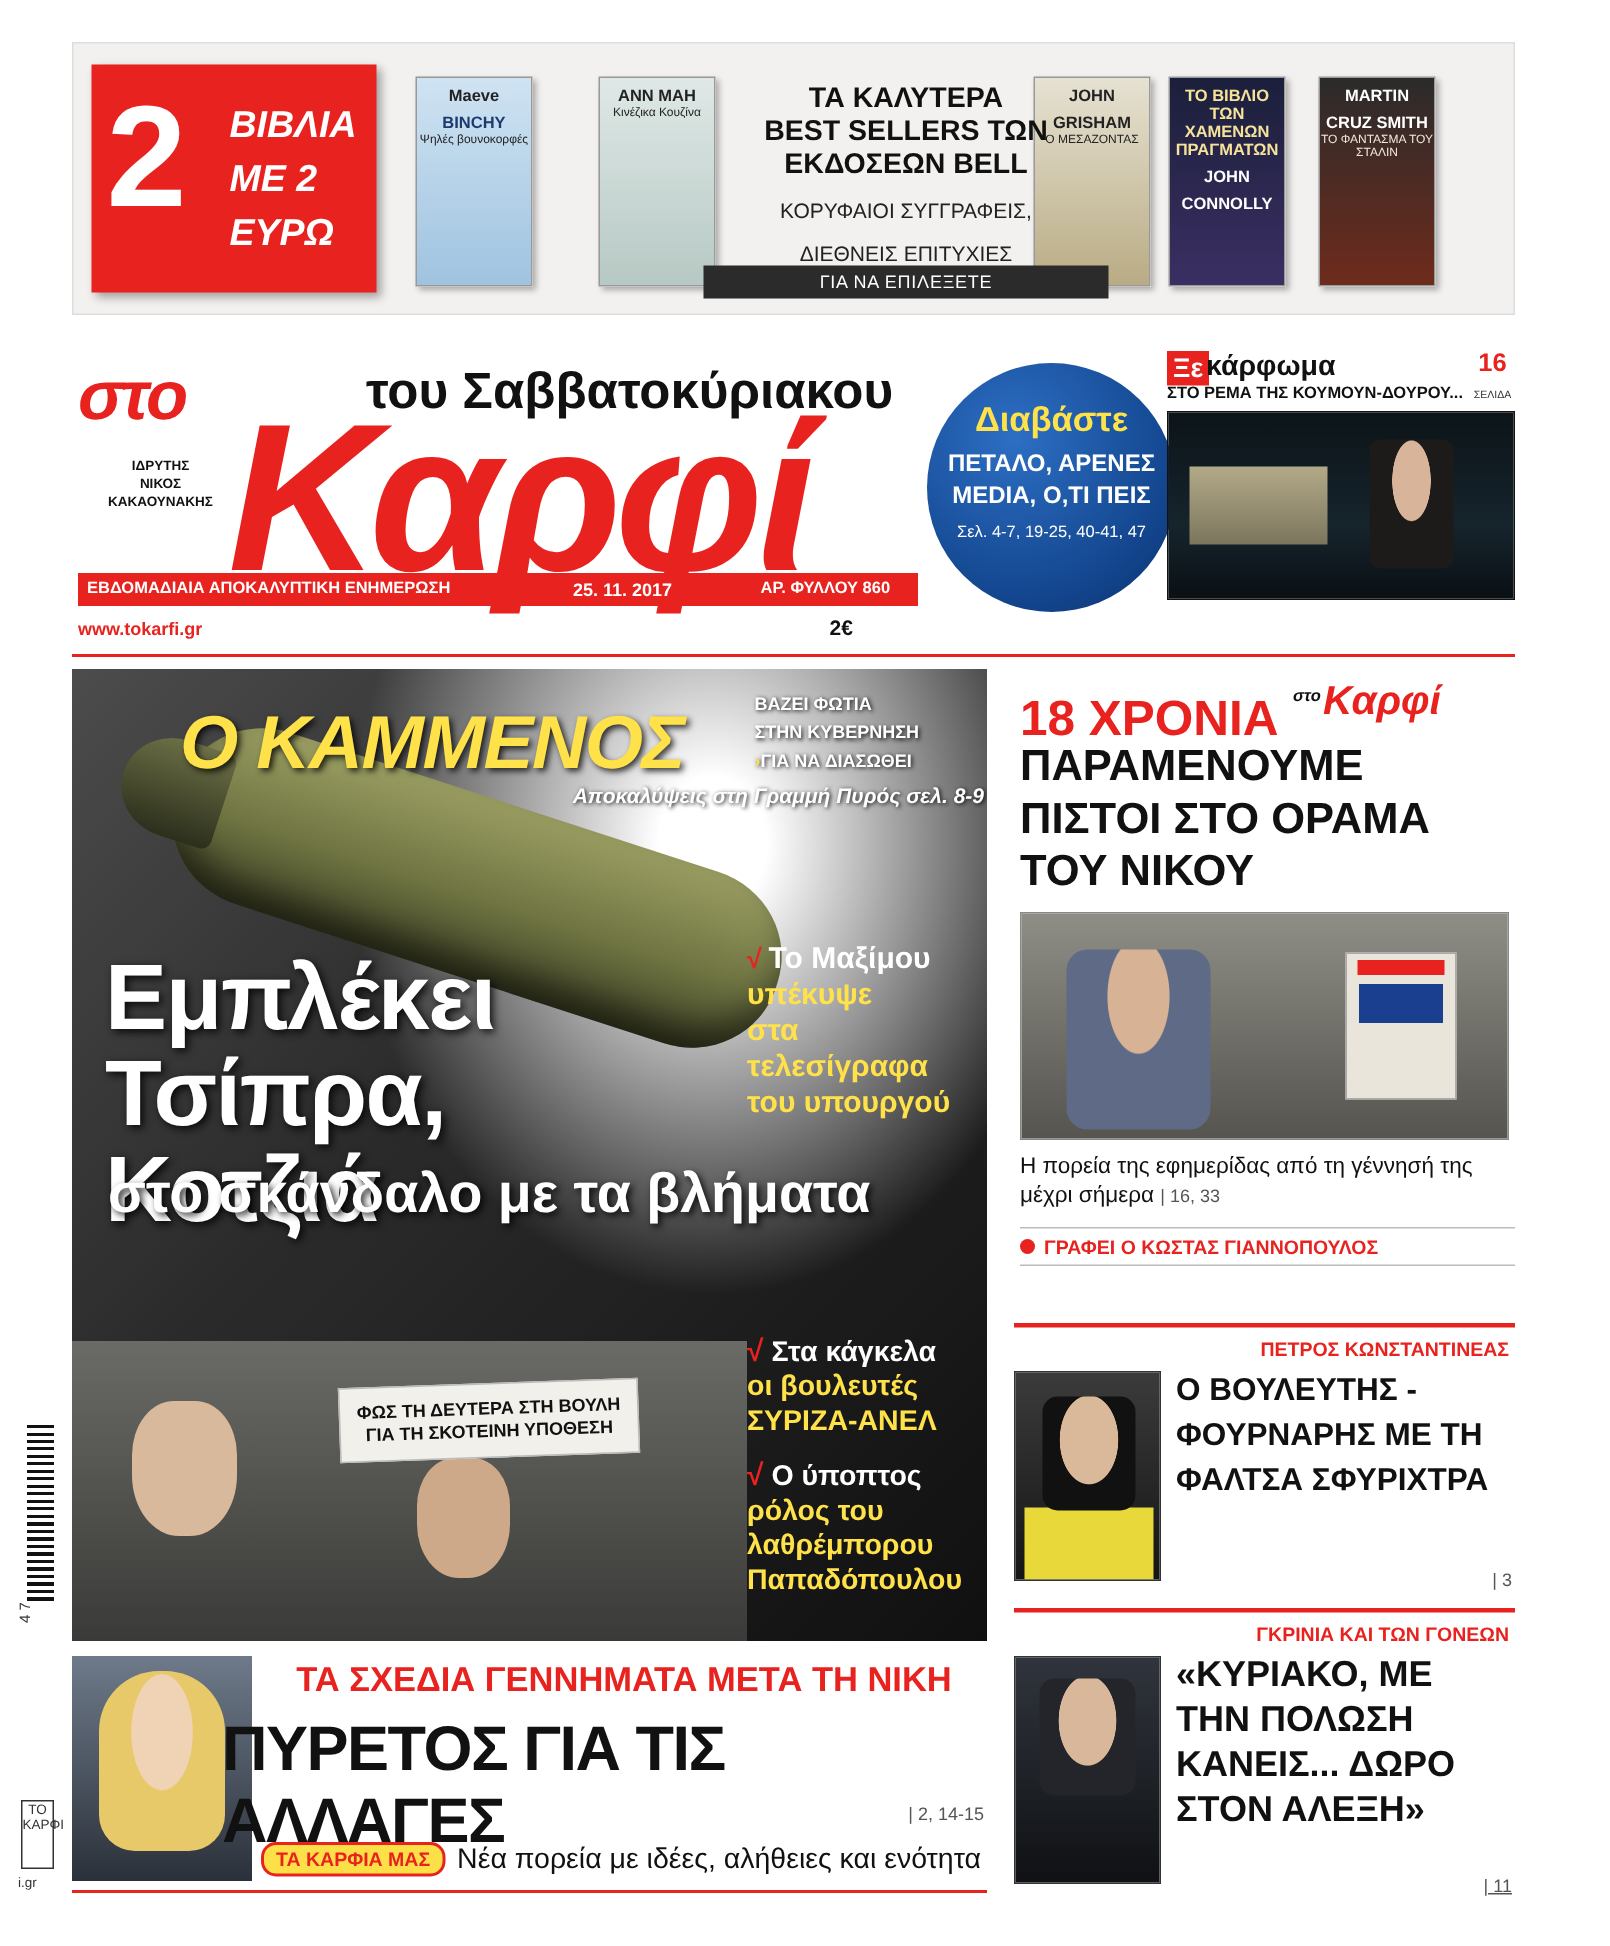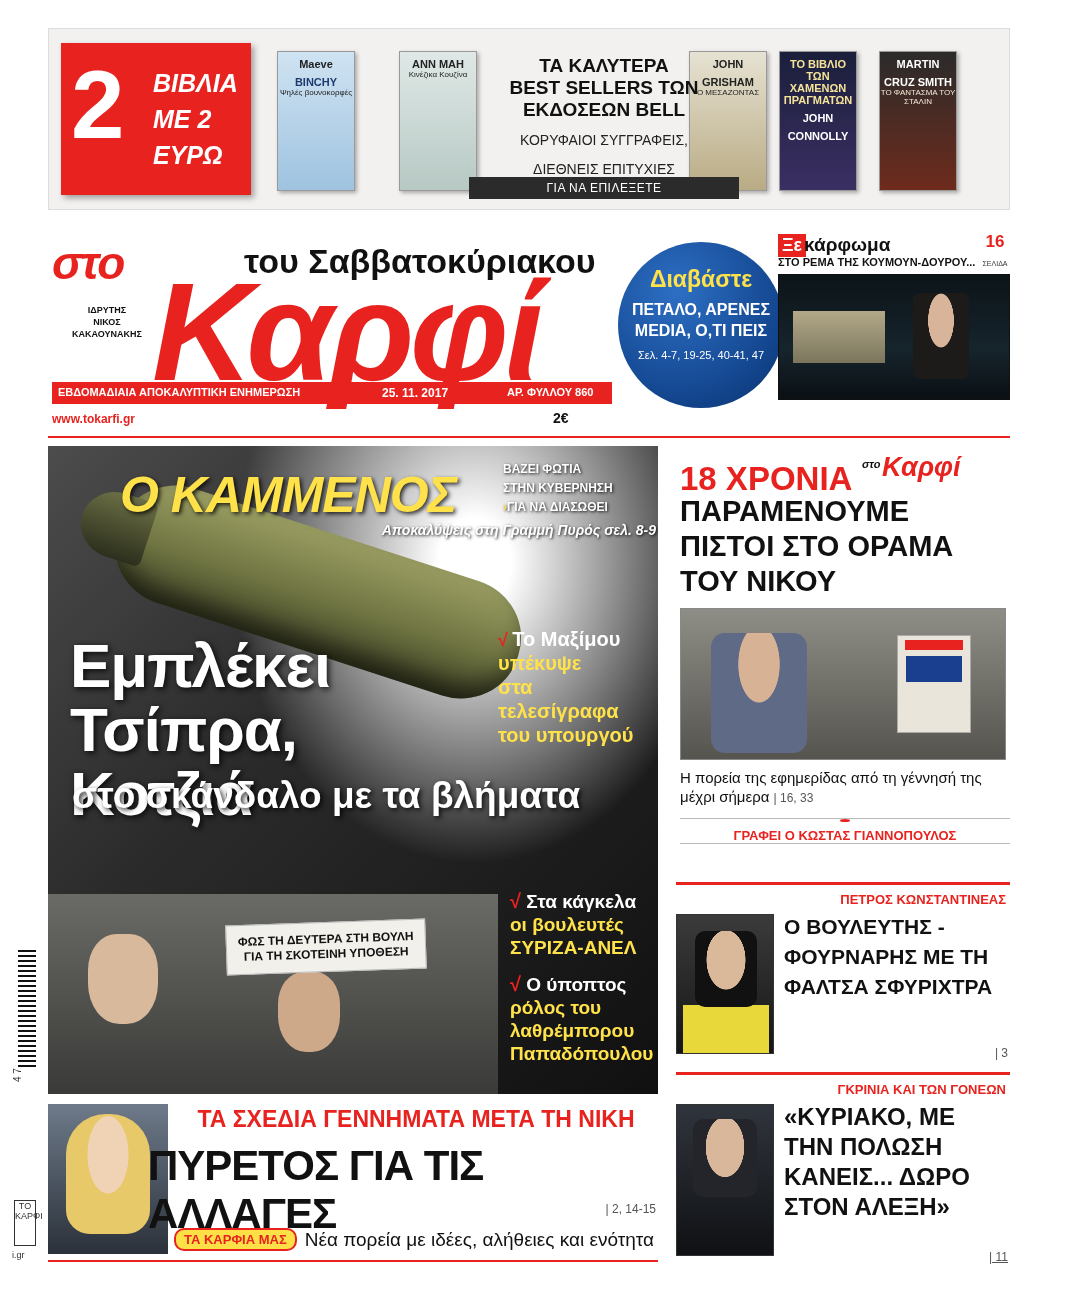--- a/index.html
+++ b/index.html
@@ -176,21 +176,21 @@
     text-shadow: 2px 2px 5px rgba(0,0,0,.85);
   }
   .lead-side {
     position: absolute; left: 450px; top: 182px; width: 156px;
   }
   .lead-side .chk { color: #e8231f; font-size: 18px; font-weight: bold; }
   .lead-side .w { color: #fff; font-weight: bold; font-size: 20px; }
   .lead-side .y { color: #ffe24a; font-weight: bold; font-size: 20px; line-height: 24px; }
   .lead-bullets {
     position: absolute; left: 450px; top: 444px; width: 160px;
-    font-size: 19px; line-height: 23px; margin-left: 12px;
+    font-size: 19px; line-height: 23px;
   }
   .lead-bullets .chk { color: #e8231f; font-weight: bold; font-size: 20px; }
   .lead-bullets .w { color: #fff; font-weight: bold; }
   .lead-bullets .y { color: #ffe24a; font-weight: bold; }
   .lead-bullets .b2 { margin-top: 14px; }
   .parl-photo {
     position: absolute; left: 0; bottom: 0; width: 450px; height: 200px;
     background: linear-gradient(180deg,#6a6a66,#3a3a38);
     overflow: hidden;
   }
@@ -238,21 +238,21 @@
   .r1-mag .mb { display:block; margin: 6px auto 0; width: 56px; height: 26px; background: #1a3f8f; }
   .r1-cap {
     position: absolute; left: 4px; top: 322px; width: 330px;
     font-size: 15px; color: #111; line-height: 19px;
   }
   .r1-cap .pg { color: #555; font-size: 12px; }
   .r1-byline {
     position: absolute; left: 4px; top: 372px; width: 330px; height: 26px;
     border-top: 1px solid #bbb; border-bottom: 1px solid #bbb;
     display: flex; align-items: center; gap: 6px;
-    font-size: 13px; font-weight: bold; color: #e8231f; flex-direction: column;
+    font-size: 13px; font-weight: bold; color: #e8231f;
   }
   .dot { width: 10px; height: 10px; border-radius: 50%; background: #e8231f; display: inline-block; }
 
   .r2 { position: absolute; left: 676px; top: 882px; width: 334px; height: 182px; }
   .r2-kicker { position: absolute; right: 4px; top: 10px; font-size: 13px; font-weight: bold; color: #e8231f; }
   .r2-img {
     position: absolute; left: 0; top: 32px; width: 98px; height: 140px;
     background: linear-gradient(180deg,#3b3b3b,#151515); overflow: hidden; border: 1px solid #333;
   }
   .r2-face {

